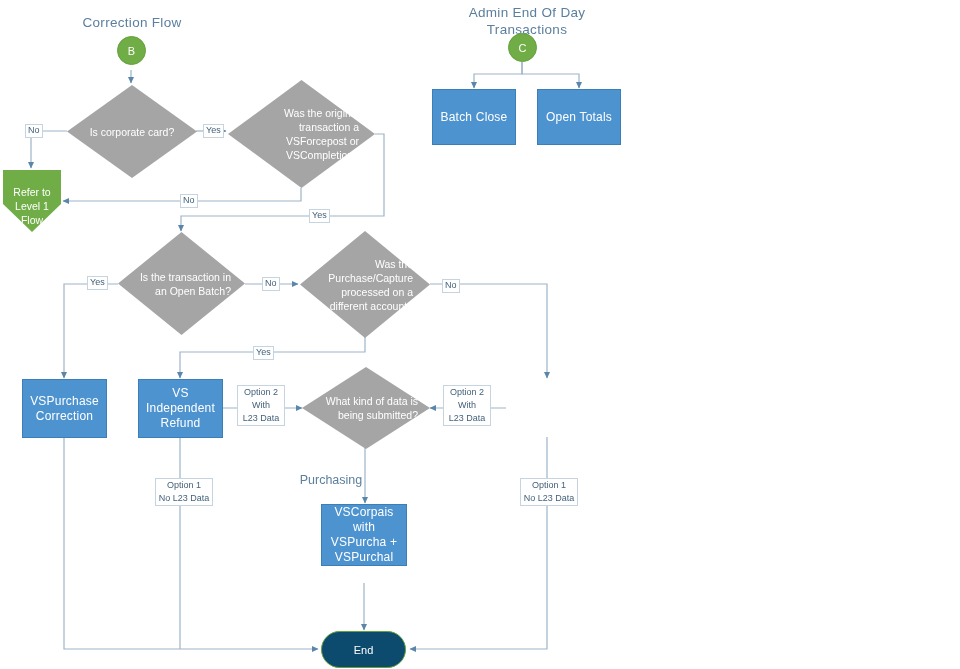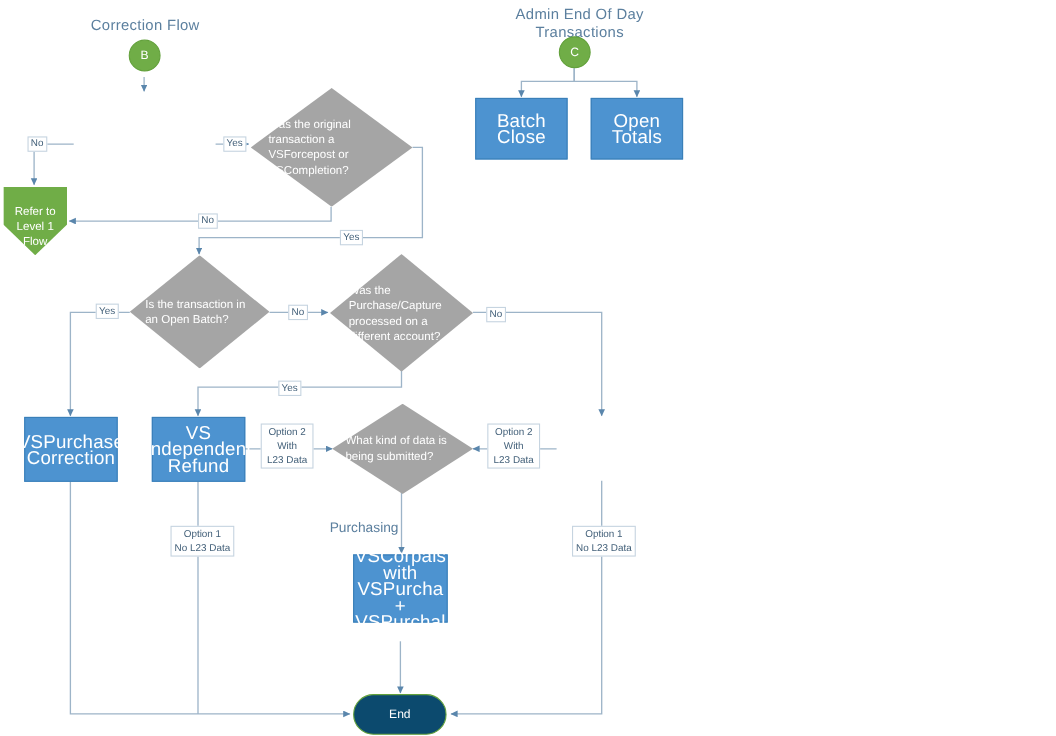--- a/index.html
+++ b/index.html
@@ -28,21 +28,21 @@
     box-sizing: border-box;
     display: flex;
     align-items: center;
     justify-content: center;
     text-align: center;
     color: #ffffff;
   }
   .node-rect {
     background: #4d93d0;
     border: 1px solid #3a7fb8;
-    font-size: 17px;
+    font-size: 12px;
     line-height: 15px;
     letter-spacing: .2px;
   }
   .node-circle {
     background: #70ad47;
     border: 1px solid #63a13c;
     border-radius: 50%;
     font-size: 11px;
   }
   .node-stadium {
@@ -68,21 +68,21 @@
     background: #a5a5a5;
     clip-path: polygon(50% 0%, 100% 50%, 50% 100%, 0% 50%);
   }
   .node-diamond-wrap .dlabel {
     position: absolute;
     left: 0; top: 0;
     width: 100%; height: 100%;
     display: flex;
     align-items: center;
     justify-content: center;
-    text-align: left;
+    text-align: right;
     color: #ffffff;
     font-size: 10.5px;
     line-height: 14px;
     padding: 0 4px;
     box-sizing: border-box;
   }
   .flow-title {
     position: absolute;
     color: #5b7f9e;
     font-size: 13.5px;
@@ -192,20 +192,24 @@
   </div>
 
   <div class="node node-rect" style="left:432px; top:89px; width:84px; height:56px;">
     <span>Batch Close</span>
   </div>
 
   <div class="node node-rect" style="left:537px; top:89px; width:84px; height:56px;">
     <span>Open Totals</span>
   </div>
 
+  <div class="node-diamond-wrap" style="left:67px; top:85px; width:130px; height:93px;">
+    <div class="dshape"></div>
+    <div class="dlabel">Is corporate card?</div>
+  </div>
 
   <div class="node-diamond-wrap" style="left:228px; top:80px; width:147px; height:108px;">
     <div class="dshape"></div>
     <div class="dlabel" style="padding:0 16px;">Was the original transaction a VSForcepost or VSCompletion?</div>
   </div>
 
   <div class="node node-pentagon" style="left:3px; top:170px; width:58px; height:62px; flex-direction:column; justify-content:center; padding-top:10px;">
     <span>Refer to</span>
     <span>Level 1 Flow</span>
   </div>

